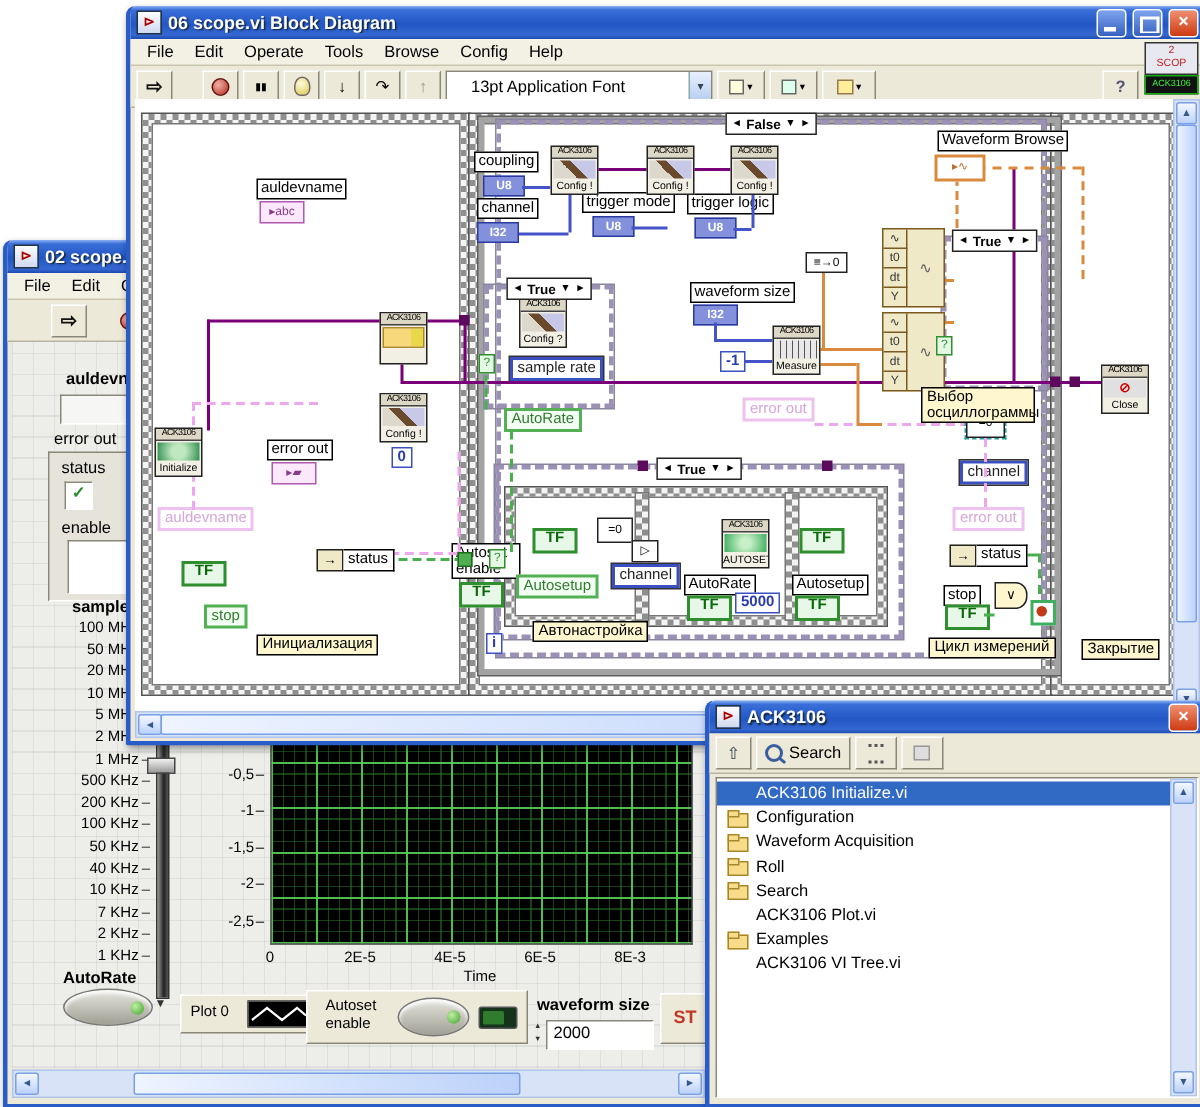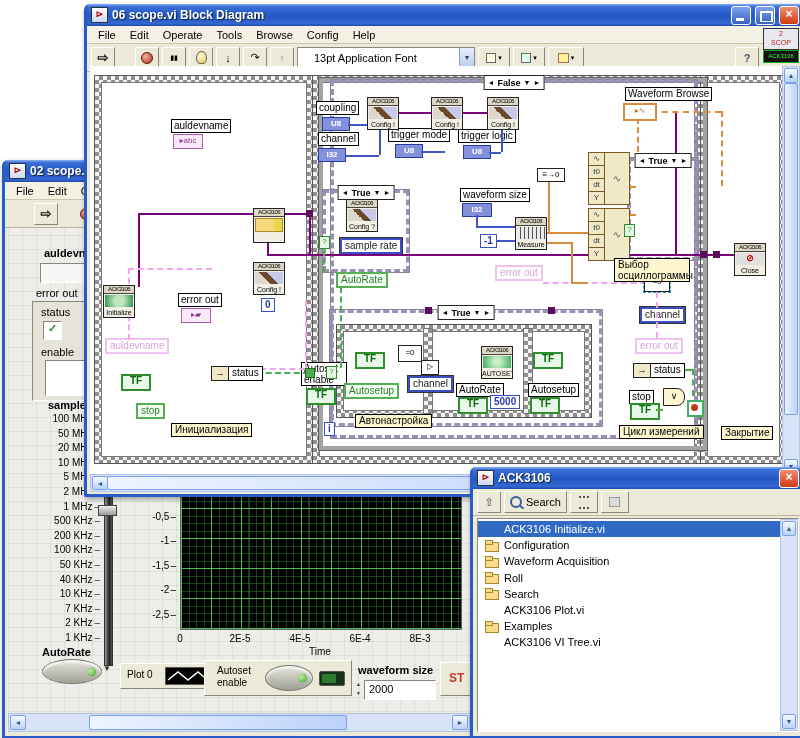--- a/index.html
+++ b/index.html
@@ -187,21 +187,21 @@
     <div class="ytrow">0</div>
         <div class="ytrow">-0,5</div>
         <div class="ytrow">-1</div>
         <div class="ytrow">-1,5</div>
         <div class="ytrow">-2</div>
         <div class="ytrow">-2,5</div>
       </div>
     <div class="plot" style="left:172px;top:264px;width:280px;height:136px;"></div>
     <div class="abs" style="left:142px;top:404px;width:330px;white-space:nowrap;">
       
-    <span class="xtk">0</span><span class="xtk">2E-5</span><span class="xtk">4E-5</span><span class="xtk">6E-4</span><span class="xtk">8E-3</span></div>
+    <span class="xtk">0</span><span class="xtk">2E-5</span><span class="xtk">4E-5</span><span class="xtk">6E-5</span><span class="xtk">8E-3</span></div>
     <div class="abs" style="left:172px;top:418px;width:280px;text-align:center;font-size:10px;">Time</div>
 
     <div class="abs raise" style="left:112px;top:435px;width:90px;height:24px;">
       <span class="abs" style="left:6px;top:5px;font-size:10px;">Plot 0</span>
       <span class="abs" style="left:44px;top:3px;width:40px;height:16px;background:#000;border:1px solid #555;">
         <svg width="40" height="16" viewBox="0 0 40 16">
             <polyline points="2,12 12,4 22,12 32,4 38,9" fill="none" stroke="#fff" stroke-width="1.5"></polyline>
           </svg>
       </span>
     </div>

